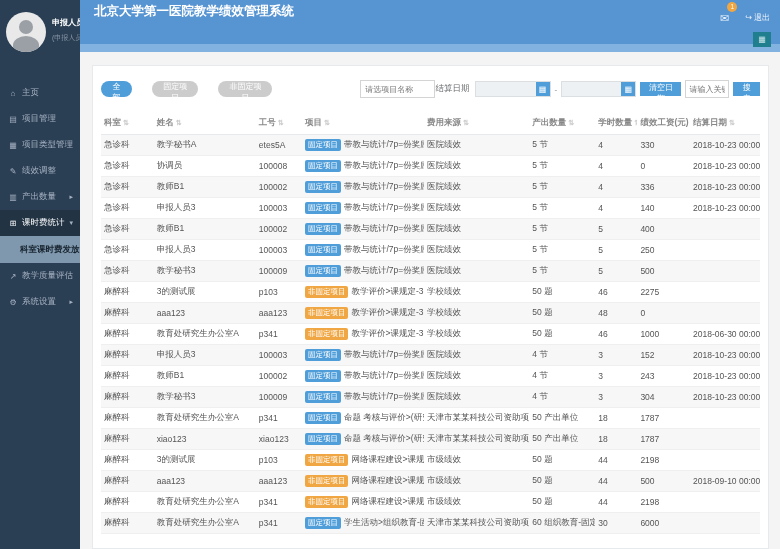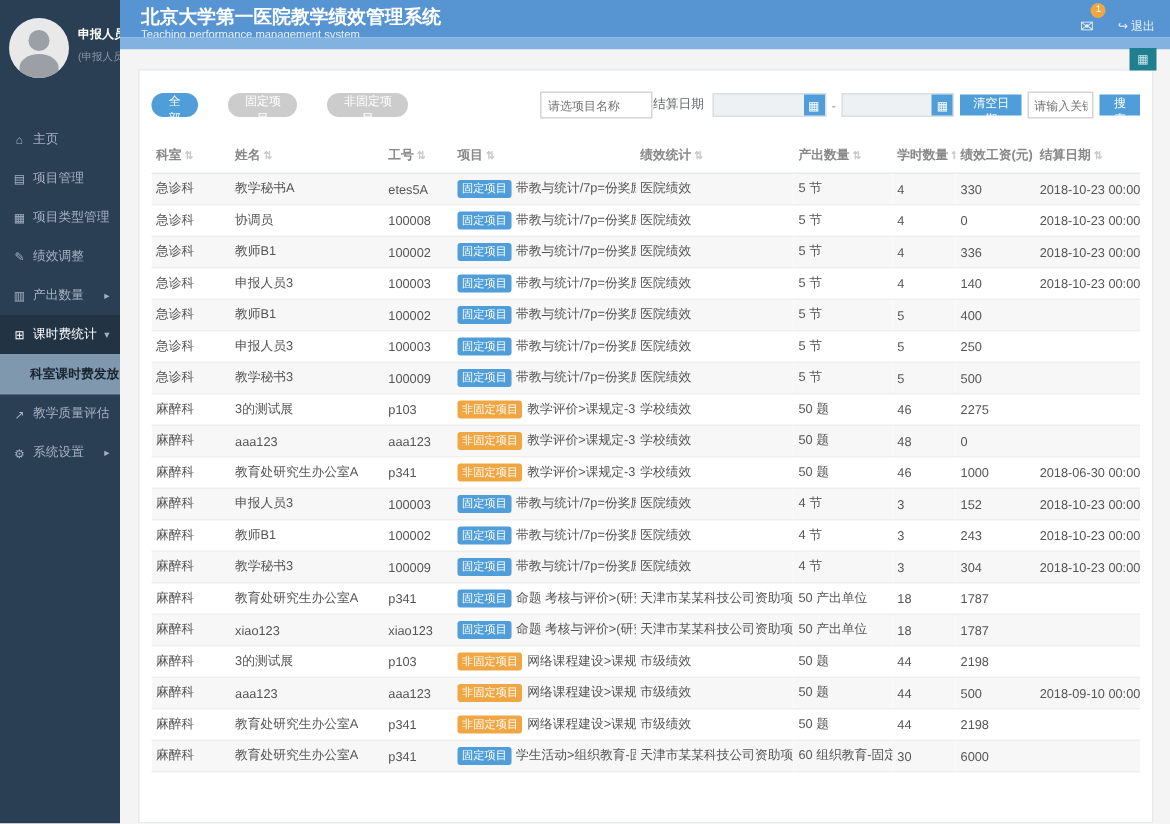--- a/index.html
+++ b/index.html
@@ -19,21 +19,21 @@
   .menu { flex:1; }
   .menu-item { height:26px; display:flex; align-items:center; padding:0 7px; color:#a7b1c2; font-size:8.5px; cursor:pointer; white-space:nowrap; }
   .menu-item .mi-icon { width:12px; font-size:8px; margin-right:3px; text-align:center; }
   .menu-item .mi-chevron { margin-left:auto; font-size:7px; color:#a7b1c2; }
   .menu-item.active { background:#223344; color:#ffffff; }
   .submenu-item { height:27px; display:flex; align-items:center; padding-left:20px; font-size:8.5px; color:#94a1ad; background:#253949; cursor:pointer; white-space:nowrap; }
   .submenu-item.selected { background:#7f98ae; color:#17242f; font-weight:bold; }
 
   
   .main { flex:1; display:flex; flex-direction:column; position:relative; }
-  .topbar { height:25px; background:#5794d2; display:flex; align-items:flex-start; padding:4px 10px 0 14px;justify-content:space-between; }
+  .topbar { height:44px; background:#5794d2; display:flex; align-items:flex-start; padding:4px 10px 0 14px;justify-content:space-between; }
   .topbar-strip { height:8px; background:#82b2e0; }
   .tb-title { color:#ffffff; font-size:12.5px; font-weight:bold; line-height:14px; white-space:nowrap; }
   .tb-subtitle { color:#e8f1fa; font-size:7.5px; line-height:9px; }
   .top-icons { margin-left:auto; display:flex; align-items:center; gap:16px; padding-top:4px; }
   .msg-wrap { position:relative; cursor:pointer; }
   .msg-icon { color:#eaf2fb; font-size:11px; }
   .msg-badge { position:absolute; top:-6px; right:-8px; min-width:10px; height:10px; border-radius:50%; background:#f0a743; color:#fff; font-size:6.5px; text-align:center; line-height:10px; padding:0 1px; }
   .logout { color:#eaf2fb; font-size:8px; cursor:pointer; display:flex; align-items:center; gap:2px; white-space:nowrap; }
   .teal-box { position:absolute; top:32px; right:9px; width:18px; height:15px; background:#1f7f8e; color:#cfe9ee; font-size:8px; display:flex; align-items:center; justify-content:center; cursor:pointer; z-index:5; }
 
@@ -124,21 +124,20 @@
           <span class="mi-chevron">▸</span>
         </div>
       </nav>
   </aside>
 
   <div class="main">
 
     <header class="topbar">
       <div>
         <div class="tb-title">北京大学第一医院教学绩效管理系统</div>
-        <div class="tb-subtitle">Teaching performance management system</div>
       </div>
       <div class="top-icons">
         <div class="msg-wrap">
           <span class="msg-icon">✉</span>
           <span class="msg-badge">1</span>
         </div>
         <div class="logout">
           <span>↪</span>
           <span>退出</span>
         </div>
@@ -186,21 +185,21 @@
               <col class="c-hrs">
               <col class="c-sal">
               <col class="c-date">
           </colgroup>
           <thead>
               <tr id="thead-row">
                 <th><span>科室</span><span class="sort-ic">⇅</span></th>
                 <th><span>姓名</span><span class="sort-ic">⇅</span></th>
                 <th><span>工号</span><span class="sort-ic">⇅</span></th>
                 <th><span>项目</span><span class="sort-ic">⇅</span></th>
-                <th><span>绩效统计</span><span class="sort-ic">⇅</span></th>
+                <th><span>费用来源</span><span class="sort-ic">⇅</span></th>
                 <th><span>产出数量</span><span class="sort-ic">⇅</span></th>
                 <th><span>学时数量</span><span class="sort-ic">⇅</span></th>
                 <th><span>绩效工资(元)</span></th>
                 <th><span>结算日期</span><span class="sort-ic">⇅</span></th>
               </tr>
             </thead>
           <tbody id="tbody">
               <tr>
                 <td>急诊科</td>
                 <td>教学秘书A</td>

